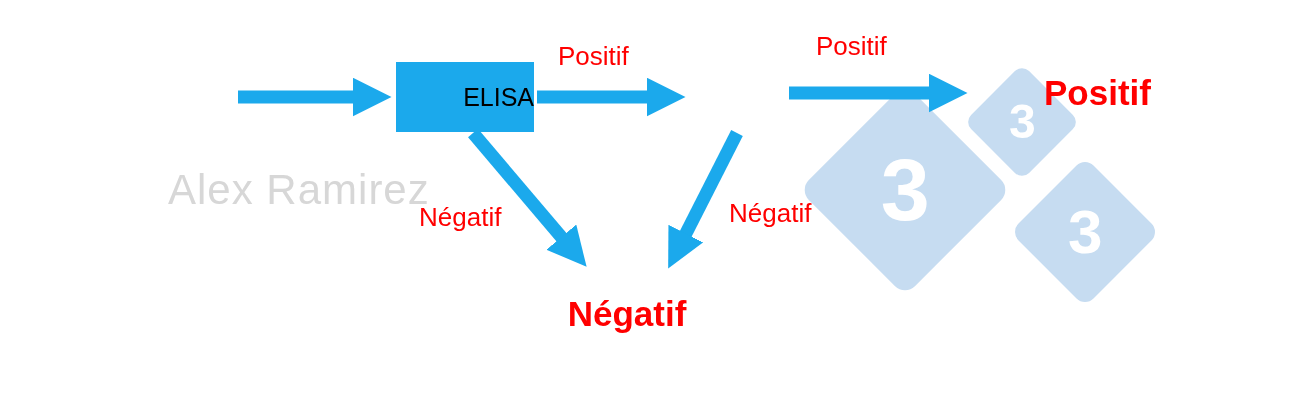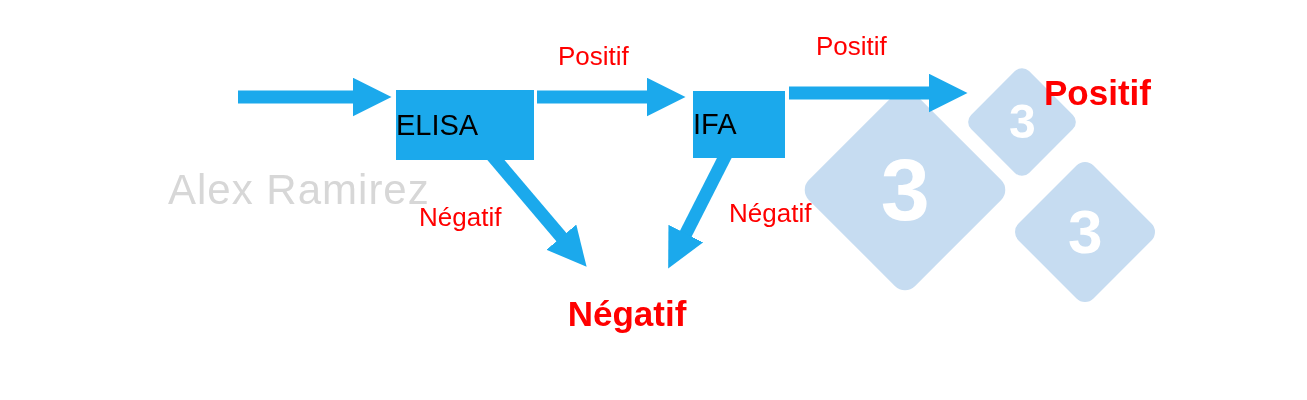--- a/index.html
+++ b/index.html
@@ -32,21 +32,21 @@
   .d3 .digit { font-size: 62px; }
 
   
   svg.arrows { position: absolute; left: 0; top: 0; }
   .arrow { stroke: var(--accent-blue, #1BA9EC); stroke-width: 13; fill: none; }
   .arrowhead { fill: var(--accent-blue, #1BA9EC); }
 
   
   .node {
     position: absolute; background: var(--accent-blue, #1BA9EC); color: #000;
-    display: flex; align-items: center; justify-content: flex-start; font-size: 29px; margin-top: 28px;
+    display: flex; align-items: center; justify-content: flex-end; font-size: 25px;
   }
   .node-elisa { left: 396px; top: 62px; width: 138px; height: 70px; }
   .node-ifa   { left: 693px; top: 63px; width: 92px;  height: 67px; }
 
   .start-label {
     position: absolute; left: 22px; top: 60px; width: 180px;
     text-align: center; font-size: 25px; line-height: 28px;
     color: #000; white-space: pre-line;
   }
 
@@ -90,23 +90,20 @@
       <path class="arrow" marker-end="url(#ah)" d="M537,97 H666"></path>
       <path class="arrow" marker-end="url(#ah)" d="M789,93 H948"></path>
       <path class="arrow" marker-end="url(#ah)" d="M473,133 L574,252"></path>
       <path class="arrow" marker-end="url(#ah)" d="M737,133 L677,251"></path>
     </svg>
 
 
     <div class="node node-elisa">
       <span>ELISA</span>
     </div>
-    <div class="node node-ifa">
-      <span>IFA</span>
-    </div>
 
     <div class="edge-label lbl-positif-1">Positif</div>
     <div class="edge-label lbl-positif-2">Positif</div>
     <div class="edge-label lbl-negatif-1">Négatif</div>
     <div class="edge-label lbl-negatif-2">Négatif</div>
 
     <div class="outcome outcome-positif">Positif</div>
     <div class="outcome outcome-negatif">Négatif</div>
   </div>
 </div>

